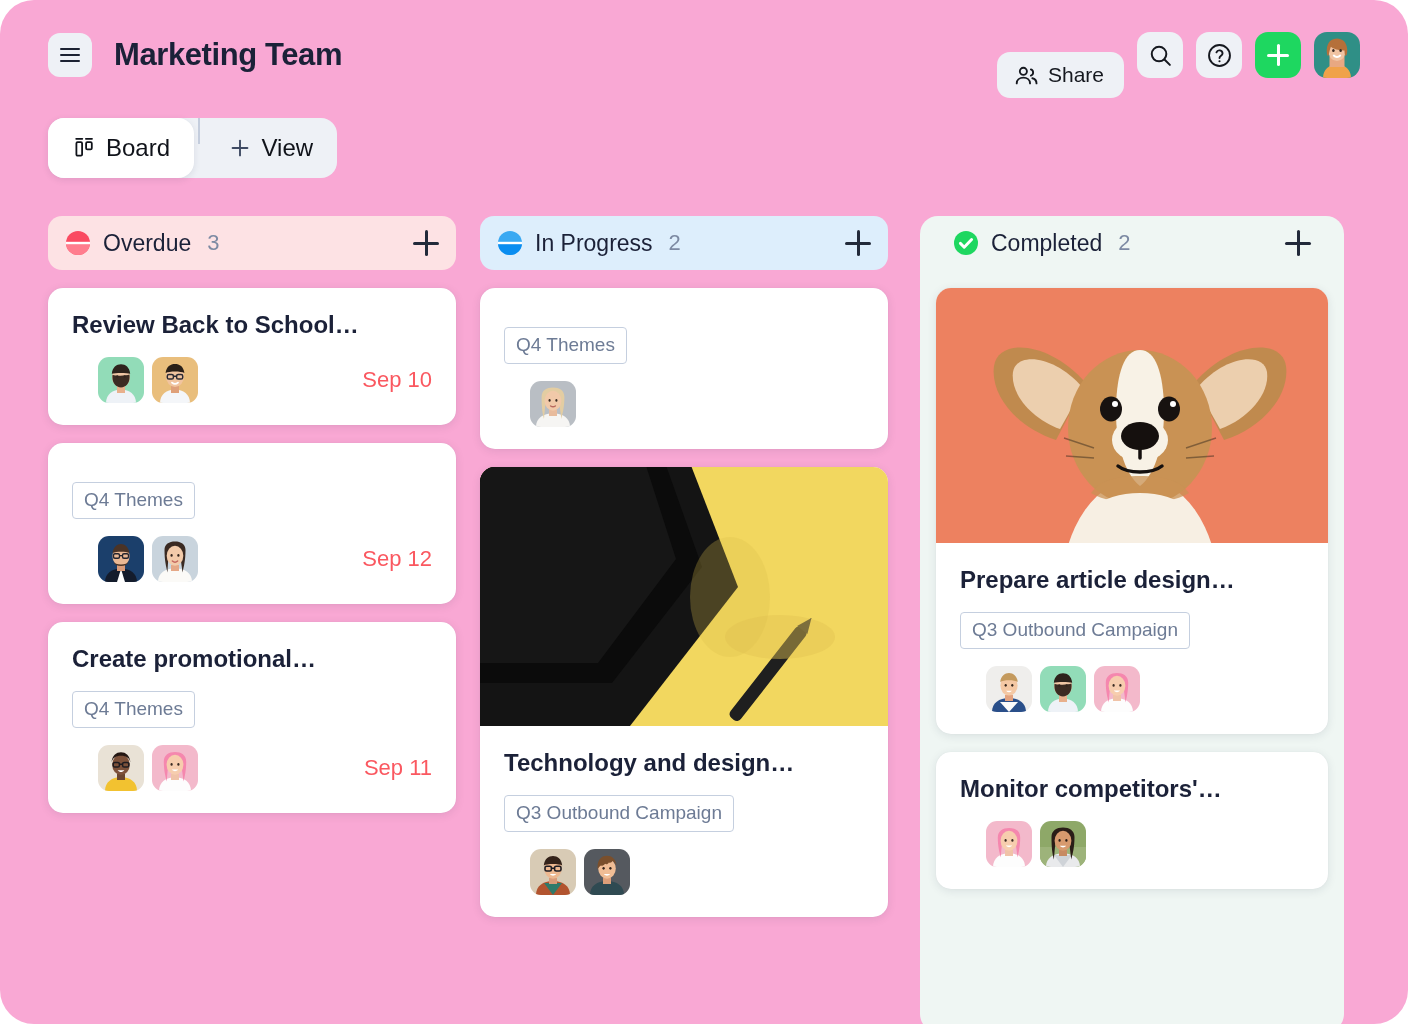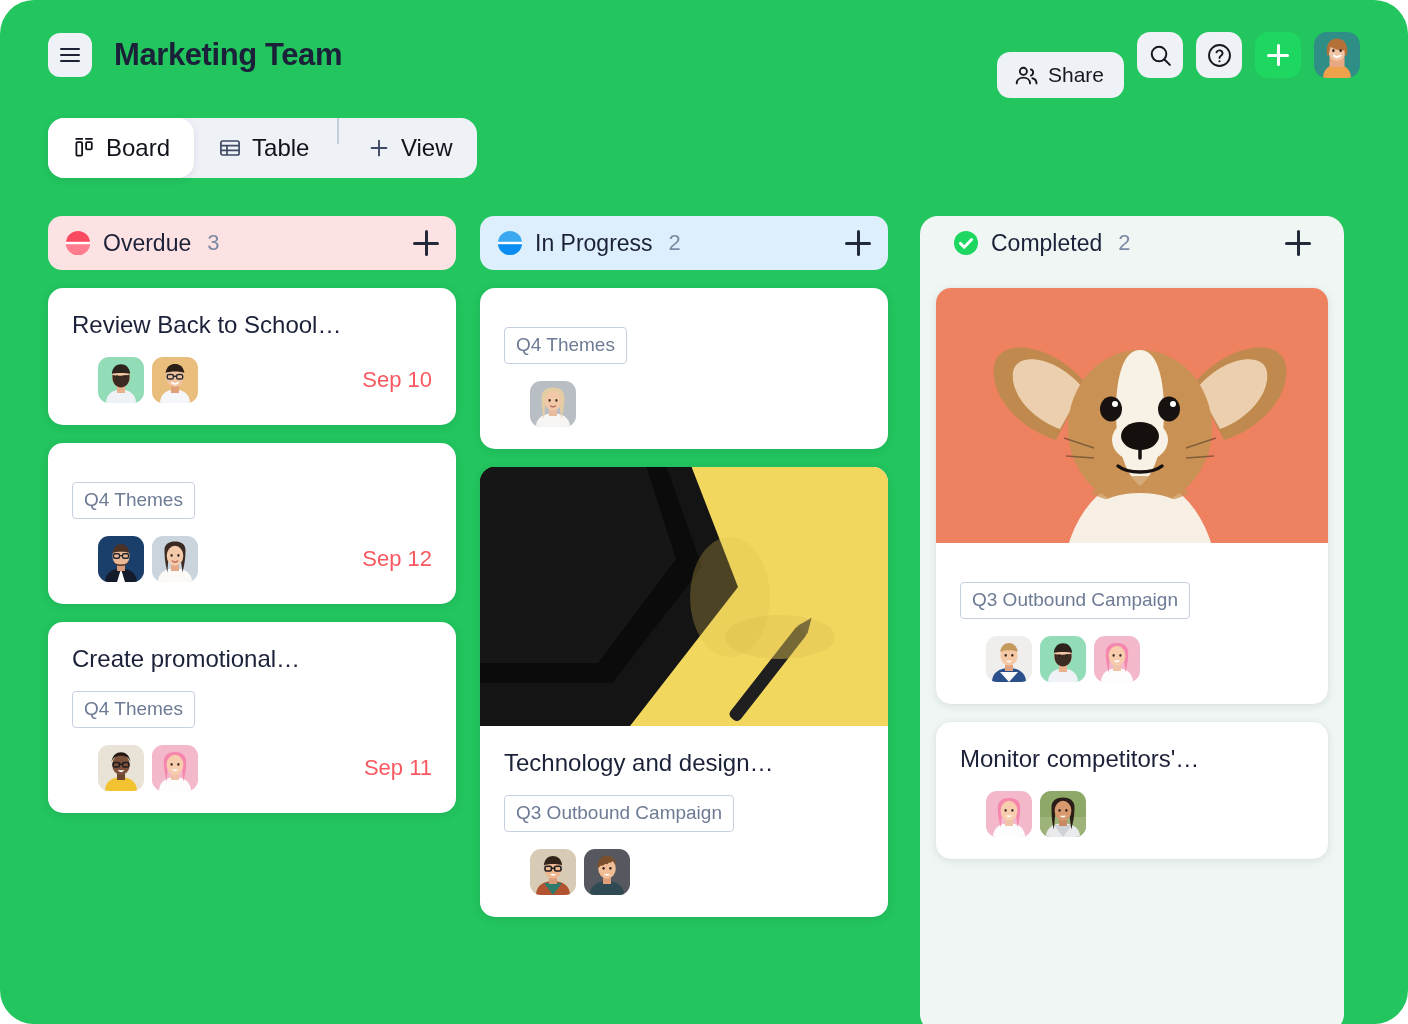--- a/index.html
+++ b/index.html
@@ -10,21 +10,21 @@
     height: 1024px;
     background: #ffffff;
     font-family: "Liberation Sans", sans-serif;
     -webkit-font-smoothing: antialiased;
   }
 
   .app-window {
     position: relative;
     width: 1408px;
     height: 1024px;
-    background: #22c55e;
+    background: #f9a8d4;
     border-radius: 34px;
     overflow: hidden;
   }
 
   
   .topbar {
     position: absolute;
     left: 0; top: 0;
     width: 1408px;
     height: 110px;
@@ -222,21 +222,21 @@
     border-radius: 15px;
     box-shadow: 0 2px 10px rgba(28,38,70,0.10), 0 0 1px rgba(28,38,70,0.08);
     overflow: hidden;
     cursor: pointer;
   }
   .card-body { padding: 22px 24px 22px 24px; }
 
   .card-title {
     font-size: 24px;
     color: #1b2138;
-    font-weight: 400;
+    font-weight: 700;
     line-height: 1.25;
     white-space: nowrap;
     overflow: hidden;
   }
 
   .card-tag {
     display: inline-block;
     margin-top: 17px;
     padding: 6px 11px 7px 11px;
     border: 1.6px solid #c5cfdf;
@@ -351,31 +351,20 @@
         <svg width="24" height="24" viewBox="0 0 24 24" fill="none" stroke="#10131a" stroke-width="1.8" stroke-linecap="round">
           <line x1="4.2" y1="2.8" x2="10.3" y2="2.8"></line>
           <rect x="4.4" y="6.2" width="5.7" height="13.4" rx="1.2"></rect>
           <line x1="13.9" y1="2.8" x2="20" y2="2.8"></line>
           <rect x="14.1" y="6.2" width="5.7" height="7.2" rx="1.2"></rect>
         </svg>
       </span>
       <span>Board</span>
     </div>
 
-    <div class="view-tab">
-      <span>
-        <svg width="24" height="24" viewBox="0 0 24 24" fill="none" stroke="#3e4a63" stroke-width="1.7">
-          <rect x="2.9" y="5" width="18.2" height="14" rx="1.8"></rect>
-          <line x1="2.9" y1="9.7" x2="21.1" y2="9.7"></line>
-          <line x1="2.9" y1="14.3" x2="21.1" y2="14.3"></line>
-          <line x1="9" y1="9.7" x2="9" y2="19"></line>
-        </svg>
-      </span>
-      <span>Table</span>
-    </div>
 
     <div class="tab-divider"></div>
 
     <div class="view-tab">
       <span>
         <svg width="24" height="24" viewBox="0 0 24 24" fill="none" stroke="#3e4a63" stroke-width="1.9" stroke-linecap="round">
           <line x1="12" y1="4.6" x2="12" y2="19.4"></line>
           <line x1="4.6" y1="12" x2="19.4" y2="12"></line>
         </svg>
       </span>
@@ -659,20 +648,21 @@
               <ellipse cx="204" cy="148" rx="19" ry="14" fill="#15100e"></ellipse>
               <path d="M204 160 L204 170" stroke="#15100e" stroke-width="3.5" stroke-linecap="round"></path>
               <path d="M182 178 C192 186 216 186 226 178" stroke="#15100e" stroke-width="3.5" fill="none" stroke-linecap="round"></path>
               <path d="M158 160 L128 150 M158 170 L130 168" stroke="#3a2c1f" stroke-width="1.4" opacity="0.5"></path>
               <path d="M250 160 L280 150 M250 170 L278 168" stroke="#3a2c1f" stroke-width="1.4" opacity="0.5"></path>
               <path d="M155 205 C165 192 180 188 204 188 C228 188 243 192 253 205 C242 212 220 216 204 216 C188 216 166 212 155 205 Z" fill="#c99254" opacity="0.75"></path>
               <path d="M150 230 C160 212 180 205 204 205 C228 205 248 212 258 230 L258 255 L150 255 Z" fill="#f7efe3"></path>
             </svg>
           </div>
           <div class="card-body">
+            <div class="card-title">Prepare article design…</div>
             <div><span class="card-tag">Q3 Outbound Campaign</span></div>
             <div class="card-footer">
               <div class="avatar-row">
                 <span class="avatar">
                   <svg viewBox="0 0 46 46" width="46" height="46">
                     <rect width="46" height="46" fill="#efeeec"></rect>
                     <path d="M6 46c0-9 7-14 17-14s17 5 17 14z" fill="#2a4f8a"></path>
                     <path d="M14 36l9 10 9-10z" fill="#fbfbfb"></path>
                     <path d="M19 29h8v6h-8z" fill="#e3a27f"></path>
                     <ellipse cx="23" cy="19.6" rx="8.6" ry="10" fill="#f4c8a4"></ellipse>

